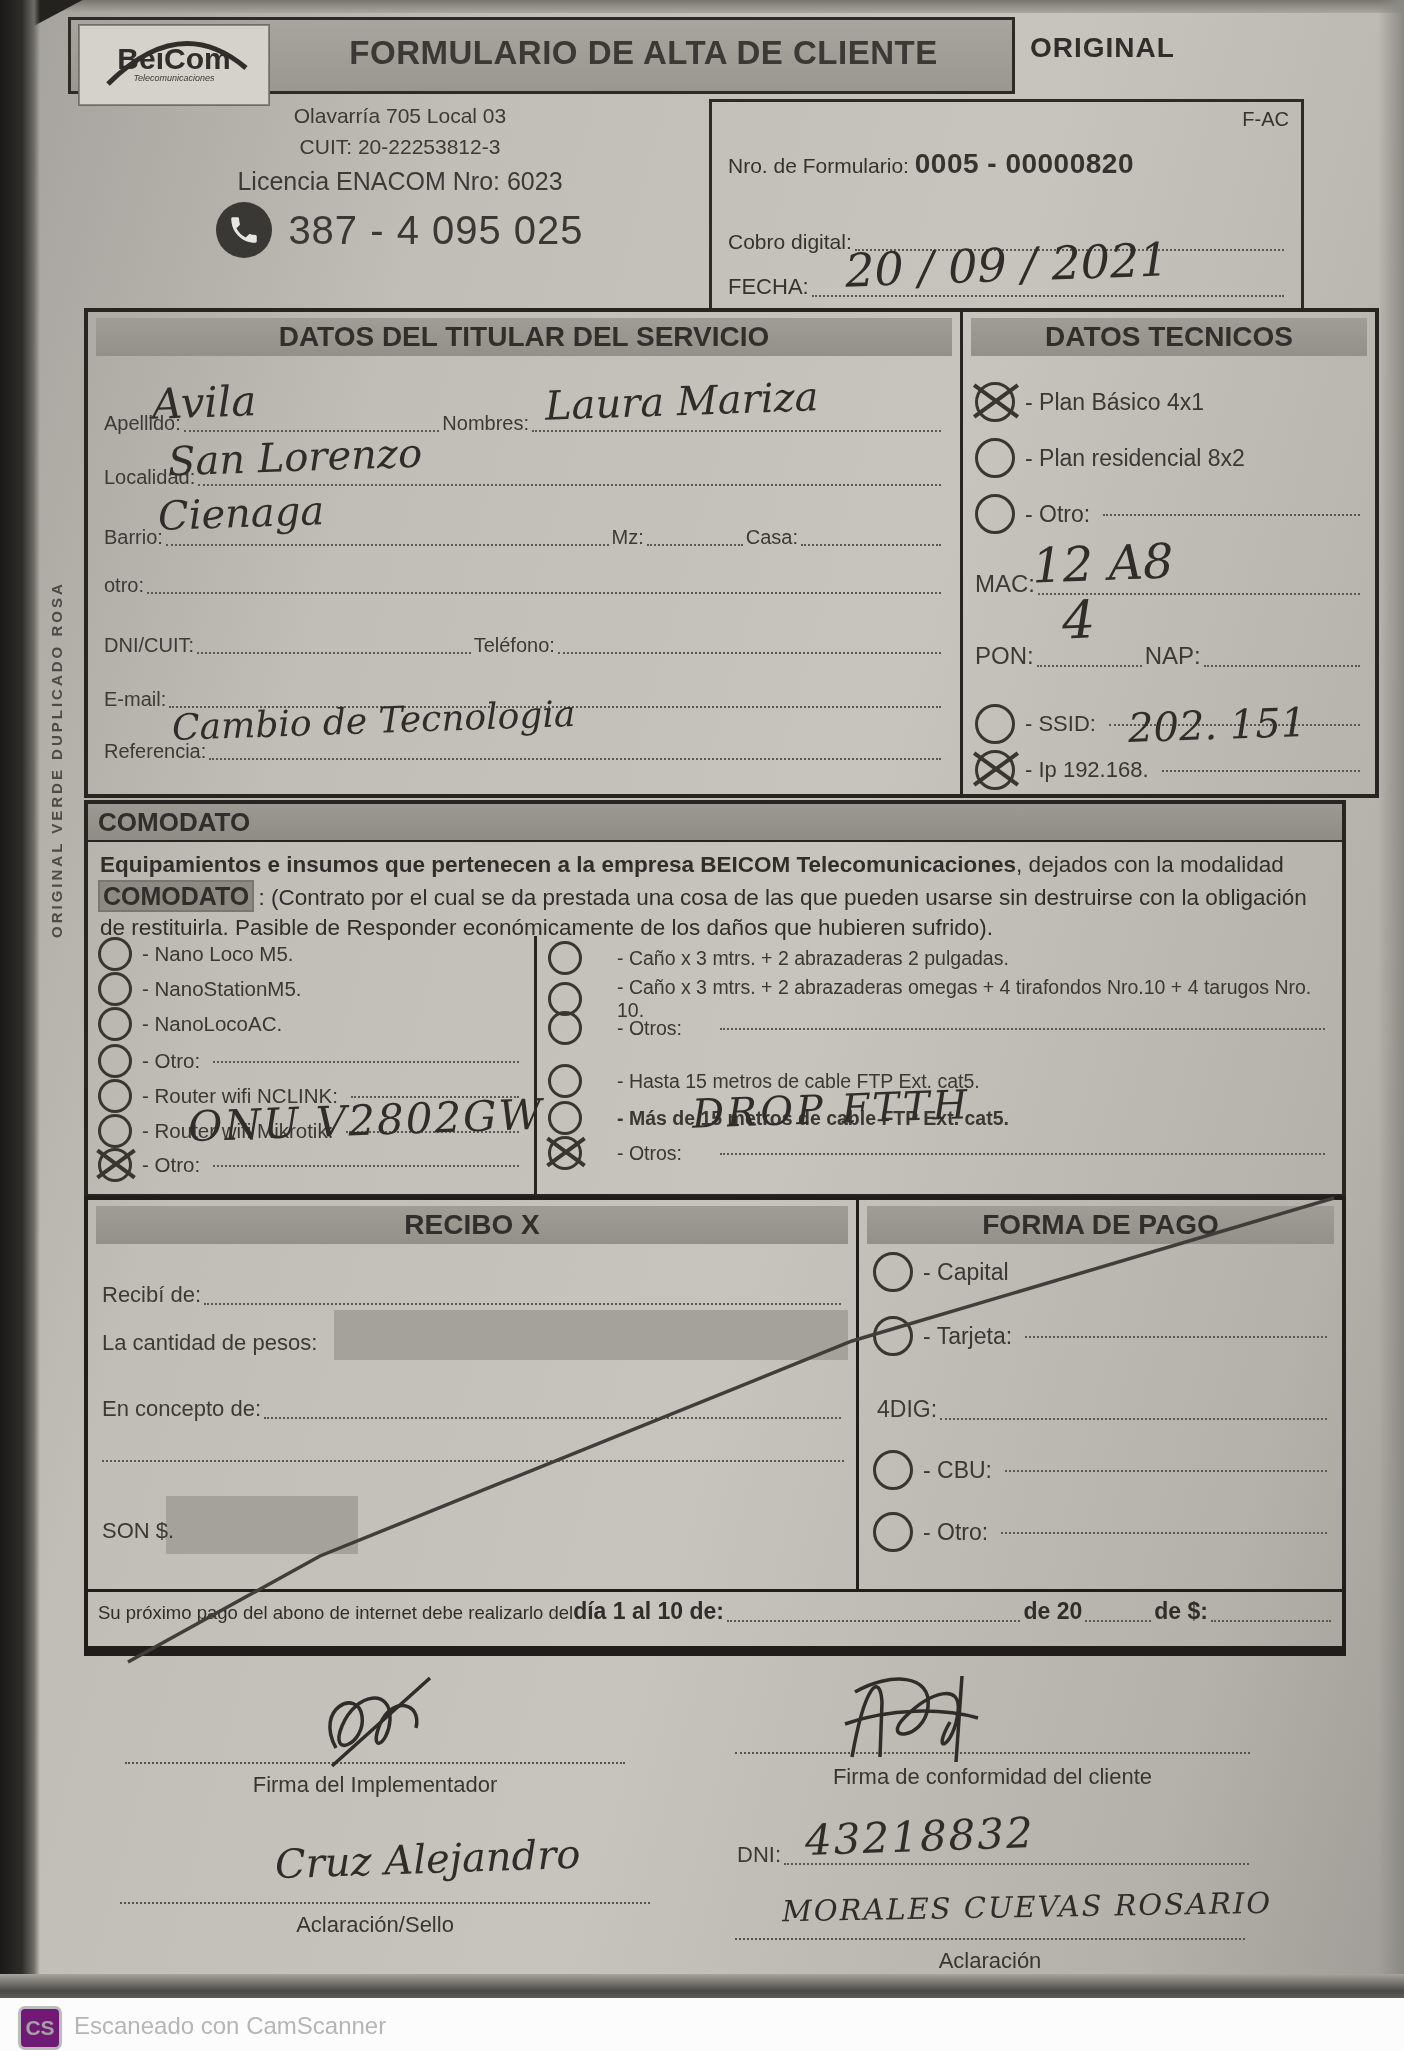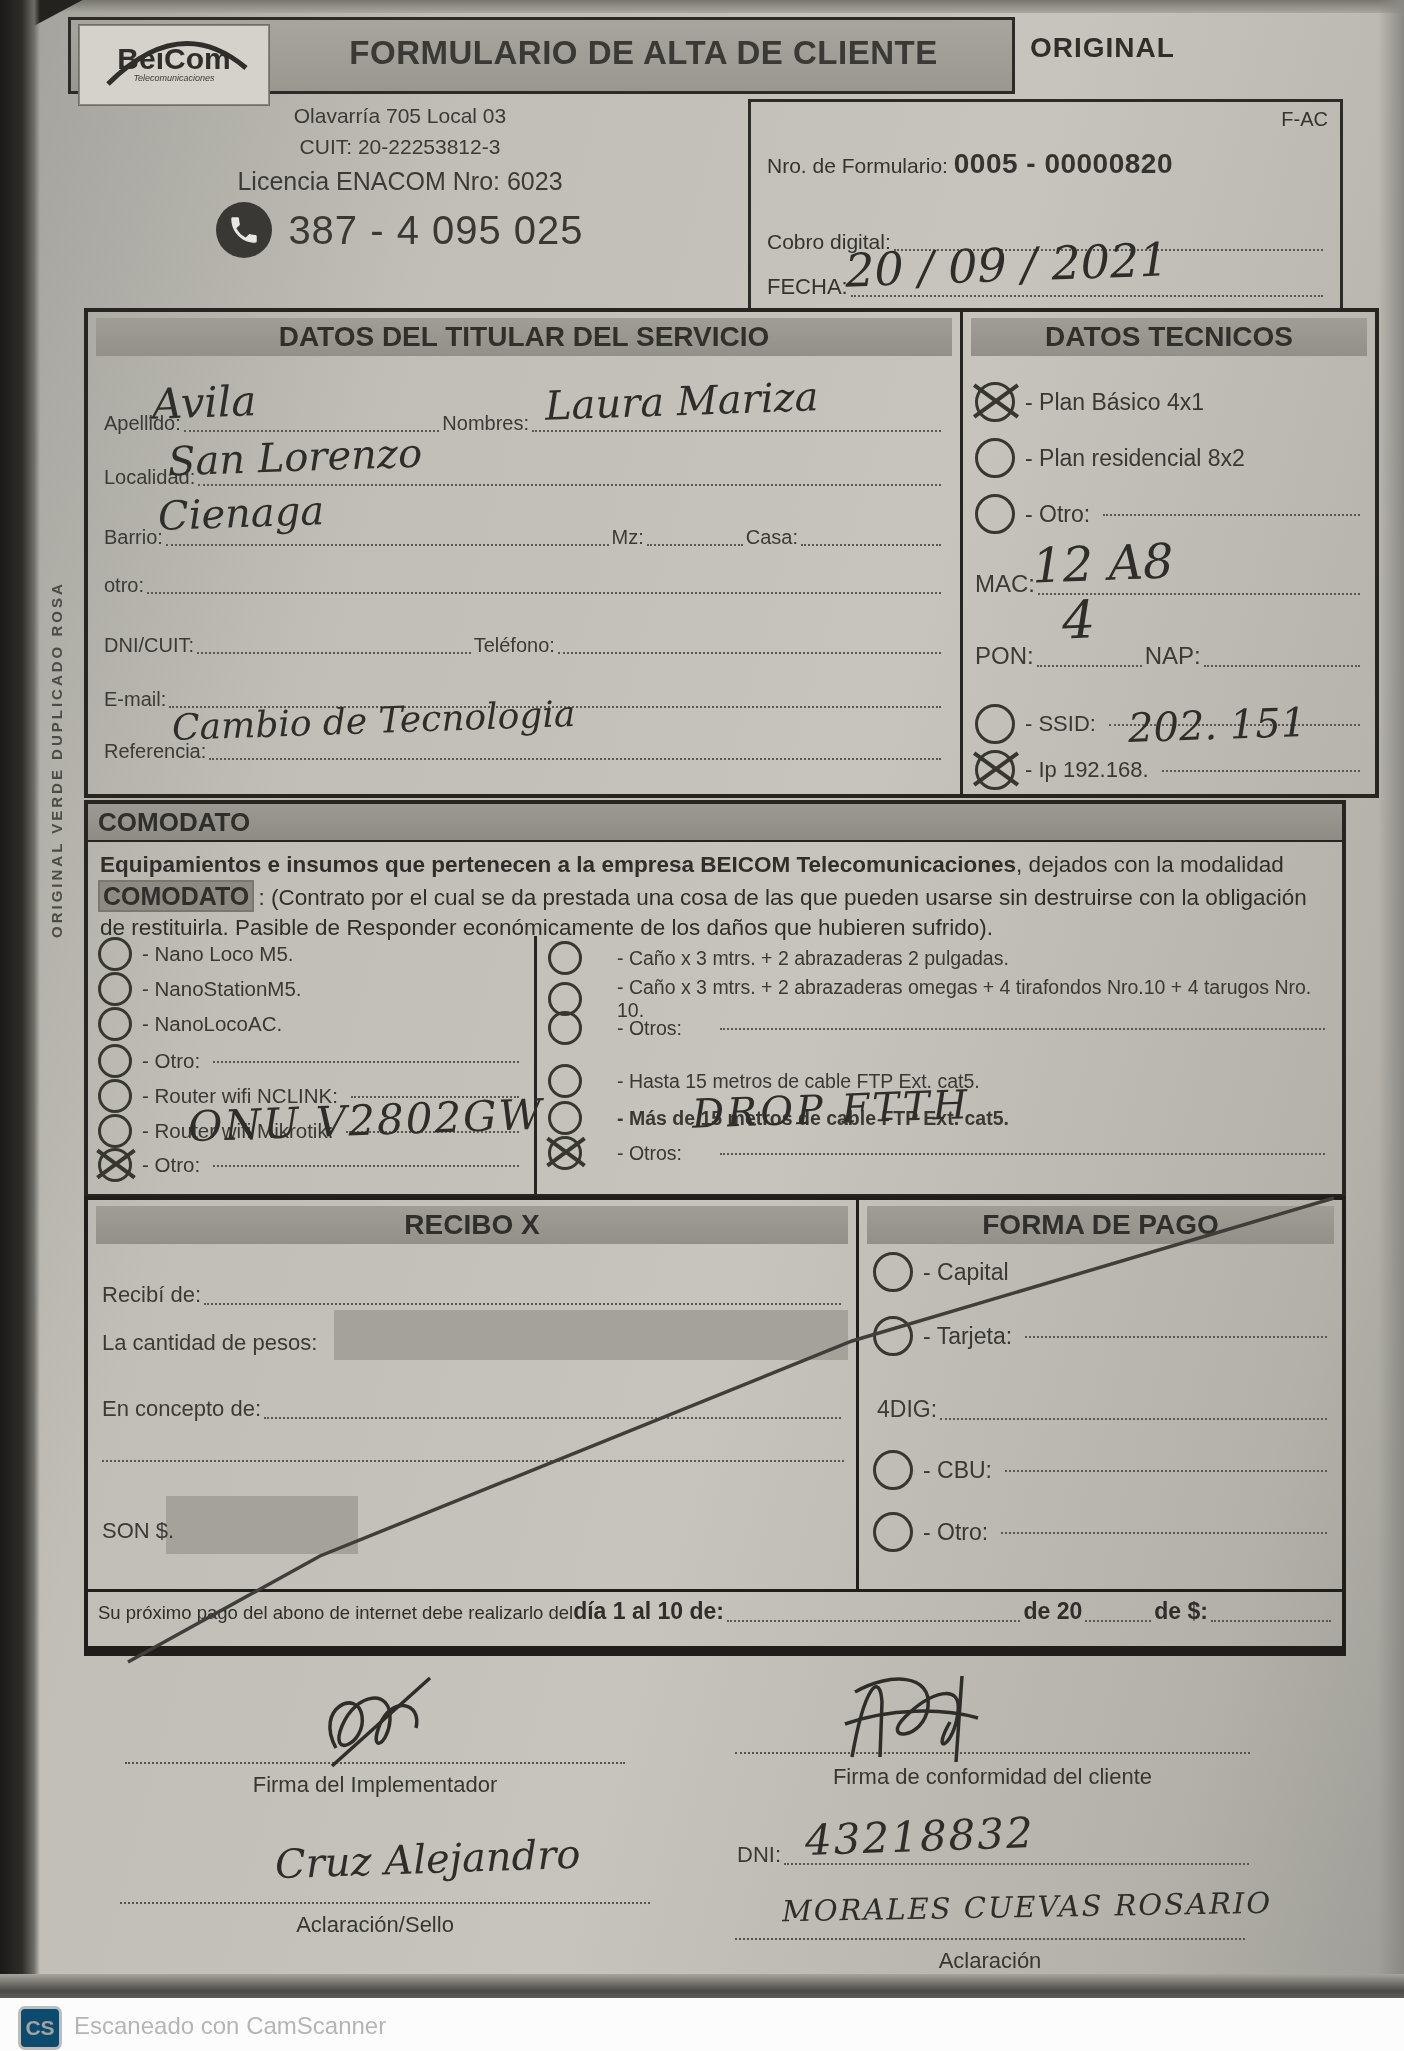--- a/index.html
+++ b/index.html
@@ -7,21 +7,21 @@
     background:linear-gradient(105deg,#a3a19b 0%,#c0beb7 25%,#c6c4bd 55%,#b3b1aa 85%,#9d9b95 100%);
     font-family:"Liberation Sans",sans-serif;color:#34332f;}
   
   .top-edge{position:absolute;left:0;top:0;width:100%;height:13px;background:linear-gradient(to bottom,#77756f,#a9a7a0);}
   .left-edge{position:absolute;left:0;top:0;width:40px;height:1998px;background:linear-gradient(to right,#191917 0%,#2e2d2a 55%,#6f6d67 85%,rgba(160,158,152,0));}
   .corner-mark{position:absolute;left:-16px;top:-20px;width:112px;height:40px;background:#23221f;transform:rotate(-28deg);}
   .right-edge{position:absolute;right:0;top:0;width:26px;height:1998px;background:linear-gradient(to left,#8b8983,rgba(180,178,171,0));}
   .bottom-shadow{position:absolute;left:0;top:1974px;width:100%;height:24px;background:linear-gradient(to bottom,#a6a49d,#4b4a47 70%,#5d5c58);}
   .footer{position:absolute;left:0;top:1998px;width:100%;height:53px;background:#fcfcfc;}
   .cs-badge{position:absolute;left:18px;top:8px;width:38px;height:38px;border:3px solid #bcbcbc;border-radius:7px;
-    color:#a3a3a3;font-weight:bold;font-size:21px;display:flex;align-items:center;justify-content:center;background:#0c4a6e;}
+    color:#a3a3a3;font-weight:bold;font-size:21px;display:flex;align-items:center;justify-content:center;background:#701a75;}
   .footer-text{position:absolute;left:74px;top:14px;font-size:24px;color:#b5b5b5;}
   .side-label{position:absolute;left:48px;top:938px;transform:rotate(-90deg);transform-origin:0 0;
     font-size:15px;font-weight:bold;letter-spacing:3px;color:#4d4b46;white-space:nowrap;}
   
   .hdr{position:absolute;left:68px;top:17px;width:941px;height:71px;background:linear-gradient(#a8a59e,#9a9790);border:3px solid #2c2b28;}
   .logo-card{position:absolute;left:8px;top:5px;width:188px;height:78px;background:#d4d2cb;border:1px solid #8a8881;box-shadow:0 0 0 1px #6f6d68;}
   .logo-text{margin-top:16px;text-align:center;font-size:30px;font-weight:bold;color:#2f2e2b;}
   .logo-sub{text-align:center;font-size:9px;font-style:italic;color:#3c3b37;margin-top:-3px;}
   .logo-arc{position:absolute;left:0;top:0;}
   .hdr-title{position:absolute;left:212px;right:8px;top:14px;text-align:center;font-size:33px;font-weight:bold;letter-spacing:.5px;color:#3a3935;}
@@ -29,21 +29,21 @@
   
   .company{position:absolute;left:140px;top:102px;width:520px;text-align:center;color:#3b3a36;}
   .company .l1{font-size:21px;margin-top:2px;}
   .company .l2{font-size:21px;margin-top:7px;}
   .company .l3{font-size:21px;margin-top:7px;}
   .company .l4{font-size:25px;margin-top:8px;}
   .phone-row{display:flex;align-items:center;justify-content:center;gap:16px;margin-top:6px;}
   .wa-icon{width:56px;height:56px;border-radius:50%;background:#3a3834;display:flex;align-items:center;justify-content:center;flex:none;}
   .phone-num{font-size:40px;color:#3a3834;letter-spacing:1px;}
   
-  .meta{position:absolute;left:748px;top:99px;width:589px;height:206px;border:3px solid #2c2b28;}
+  .meta{position:absolute;left:709px;top:99px;width:589px;height:206px;border:3px solid #2c2b28;}
   .fac{position:absolute;right:12px;top:6px;font-size:20px;}
   .nro{position:absolute;left:16px;top:46px;font-size:21px;}
   .nro .num{font-size:28px;font-weight:600;letter-spacing:.5px;}
   .cobro{position:absolute;left:16px;right:14px;top:128px;display:flex;align-items:flex-end;font-size:21px;}
   .fecha{position:absolute;left:16px;right:14px;top:172px;display:flex;align-items:flex-end;font-size:22px;}
   
   .dots{flex:1;border-bottom:2.5px dotted #5a5852;height:4px;margin:0 3px 3px 3px;}
   .dots.fix{flex:none;}
   .frow{position:absolute;display:flex;align-items:flex-end;font-size:20px;color:#3c3a36;}
   .opt{position:absolute;display:flex;align-items:center;gap:10px;font-size:23px;color:#3a3834;}

